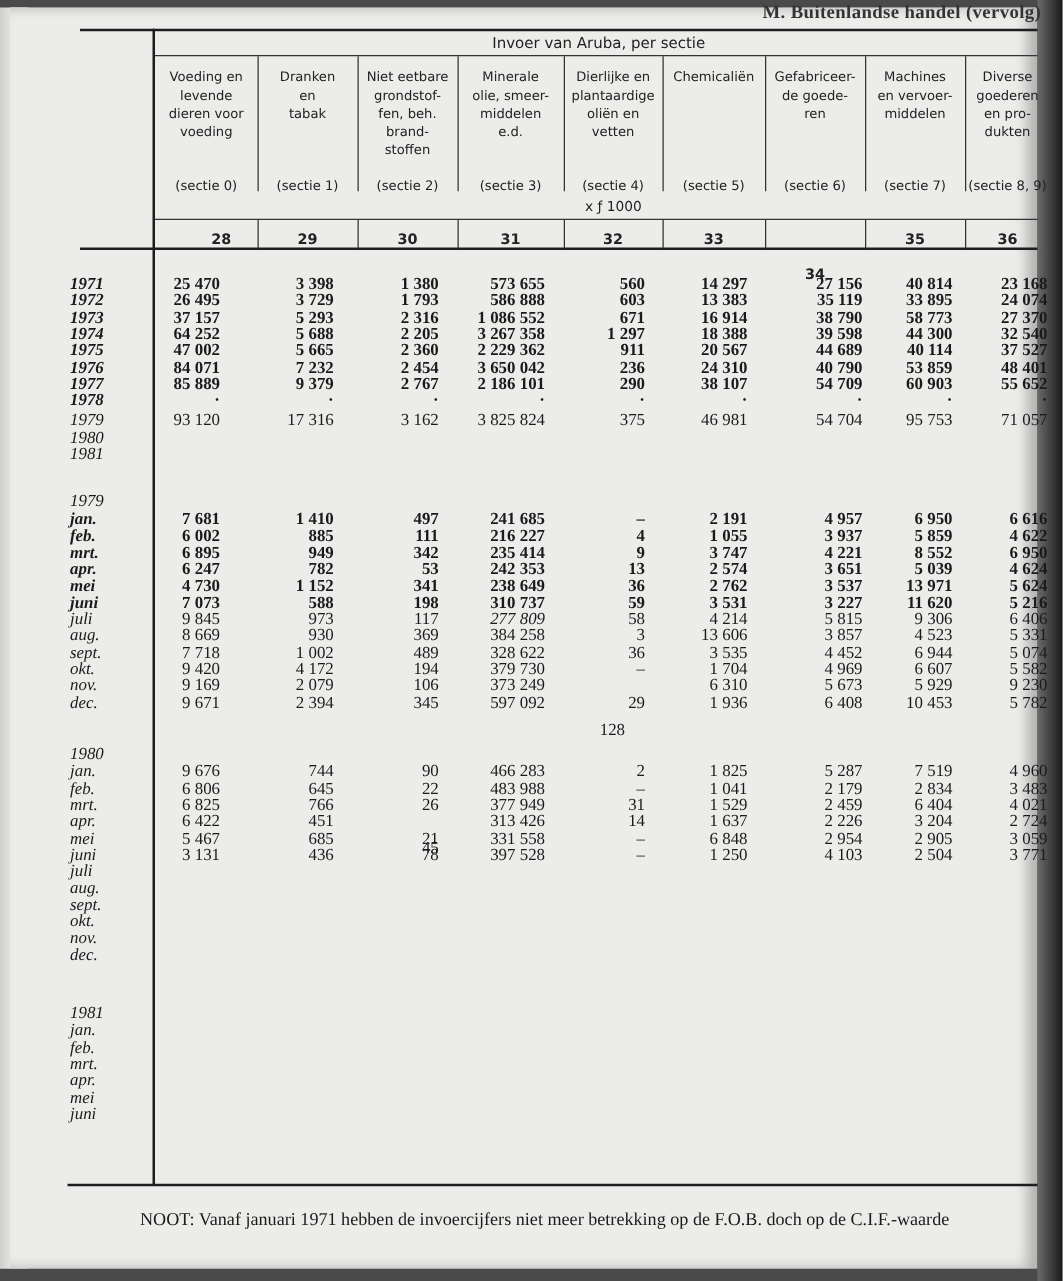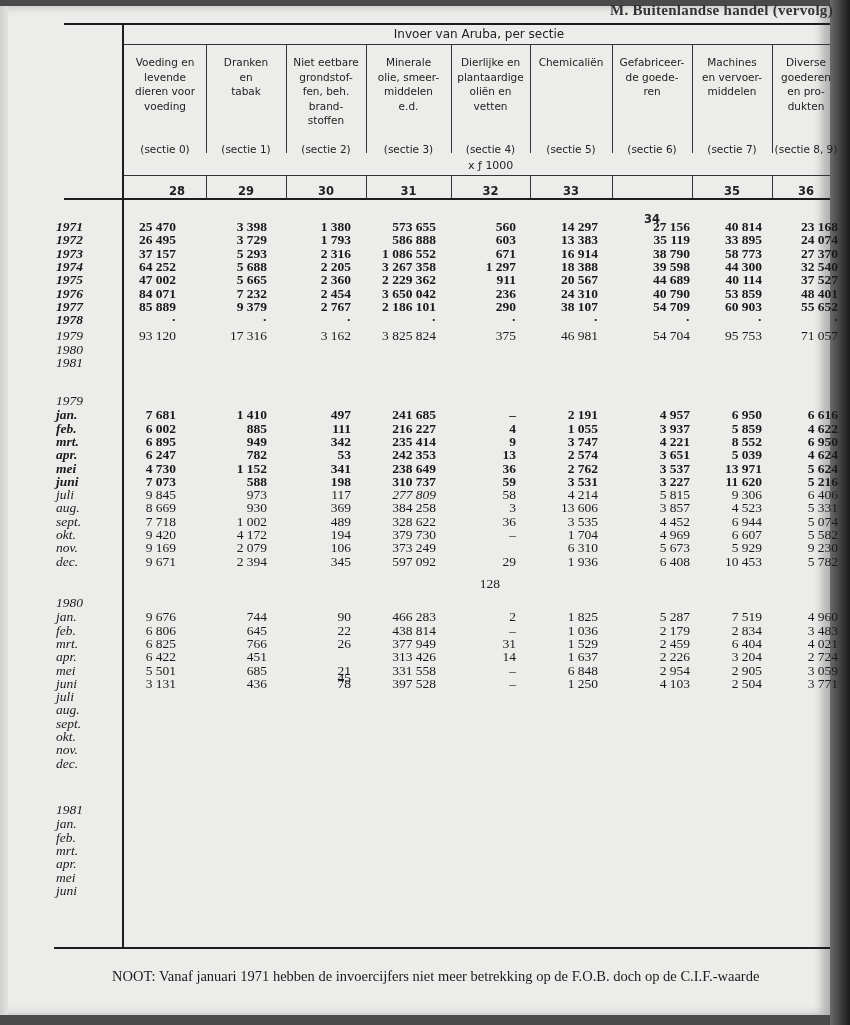--- a/index.html
+++ b/index.html
@@ -387,23 +387,23 @@
     <div class="cell" style="top:610.3px;right:414px;">466 283</div>
     <div class="cell" style="top:610.3px;right:334px;">2</div>
     <div class="cell" style="top:610.3px;right:252px;">1 825</div>
     <div class="cell" style="top:610.3px;right:160px;">5 287</div>
     <div class="cell" style="top:610.3px;right:88px;">7 519</div>
     <div class="cell" style="top:610.3px;right:12px;">4 960</div>
     <div class="rowlabel" style="top:623.6px;">feb.</div>
     <div class="cell" style="top:623.6px;right:674px;">6 806</div>
     <div class="cell" style="top:623.6px;right:583px;">645</div>
     <div class="cell" style="top:623.6px;right:499px;">22</div>
-    <div class="cell" style="top:623.6px;right:414px;">438 814</div>
+    <div class="cell" style="top:623.6px;right:414px;">483 988</div>
     <div class="cell" style="top:623.6px;right:334px;">–</div>
-    <div class="cell" style="top:623.6px;right:252px;">1 036</div>
+    <div class="cell" style="top:623.6px;right:252px;">1 041</div>
     <div class="cell" style="top:623.6px;right:160px;">2 179</div>
     <div class="cell" style="top:623.6px;right:88px;">2 834</div>
     <div class="cell" style="top:623.6px;right:12px;">3 483</div>
     <div class="rowlabel" style="top:636.9px;">mrt.</div>
     <div class="cell" style="top:636.9px;right:674px;">6 825</div>
     <div class="cell" style="top:636.9px;right:583px;">766</div>
     <div class="cell" style="top:636.9px;right:499px;">26</div>
     <div class="cell" style="top:636.9px;right:414px;">377 949</div>
     <div class="cell" style="top:636.9px;right:334px;">31</div>
     <div class="cell" style="top:636.9px;right:252px;">1 529</div>
@@ -414,21 +414,21 @@
     <div class="cell" style="top:650.2px;right:674px;">6 422</div>
     <div class="cell" style="top:650.2px;right:583px;">451</div>
     <div class="cell" style="top:650.2px;right:499px;margin-top:21px;">45</div>
     <div class="cell" style="top:650.2px;right:414px;">313 426</div>
     <div class="cell" style="top:650.2px;right:334px;">14</div>
     <div class="cell" style="top:650.2px;right:252px;">1 637</div>
     <div class="cell" style="top:650.2px;right:160px;">2 226</div>
     <div class="cell" style="top:650.2px;right:88px;">3 204</div>
     <div class="cell" style="top:650.2px;right:12px;">2 724</div>
     <div class="rowlabel" style="top:663.5px;">mei</div>
-    <div class="cell" style="top:663.5px;right:674px;">5 501</div>
+    <div class="cell" style="top:663.5px;right:674px;">5 467</div>
     <div class="cell" style="top:663.5px;right:583px;">685</div>
     <div class="cell" style="top:663.5px;right:499px;">21</div>
     <div class="cell" style="top:663.5px;right:414px;">331 558</div>
     <div class="cell" style="top:663.5px;right:334px;">–</div>
     <div class="cell" style="top:663.5px;right:252px;">6 848</div>
     <div class="cell" style="top:663.5px;right:160px;">2 954</div>
     <div class="cell" style="top:663.5px;right:88px;">2 905</div>
     <div class="cell" style="top:663.5px;right:12px;">3 059</div>
     <div class="rowlabel" style="top:676.8px;">juni</div>
     <div class="cell" style="top:676.8px;right:674px;">3 131</div>

